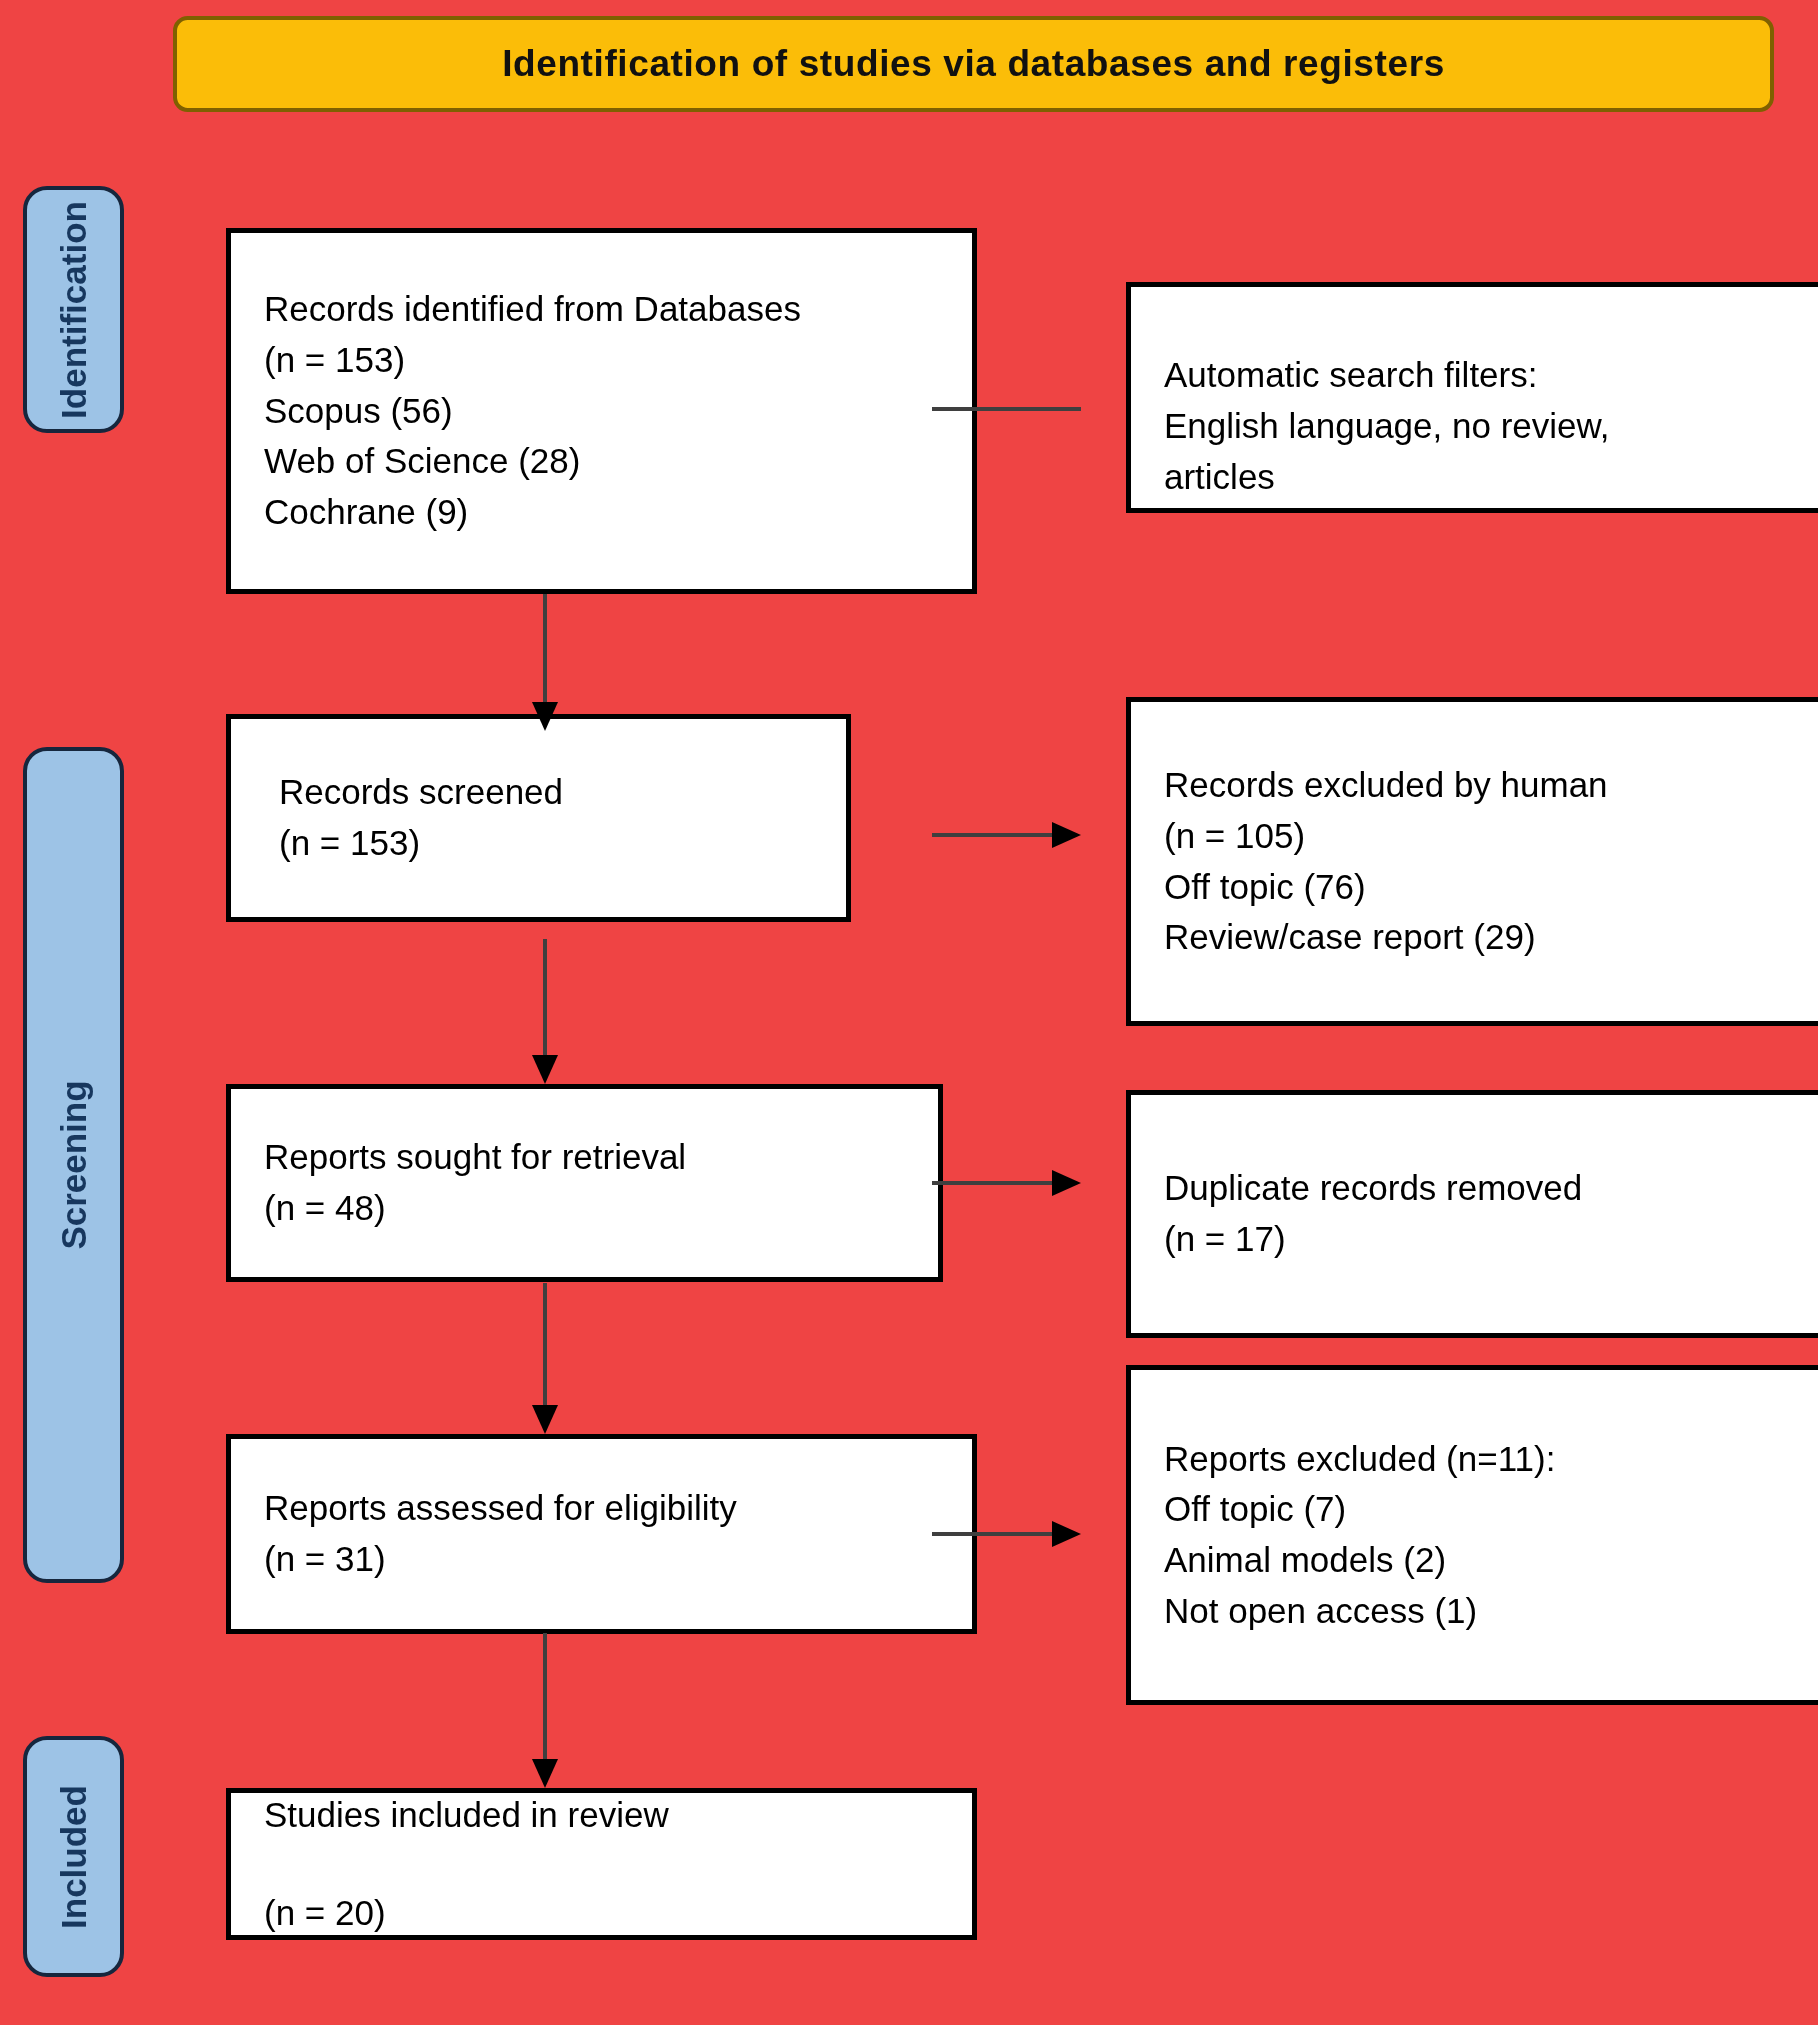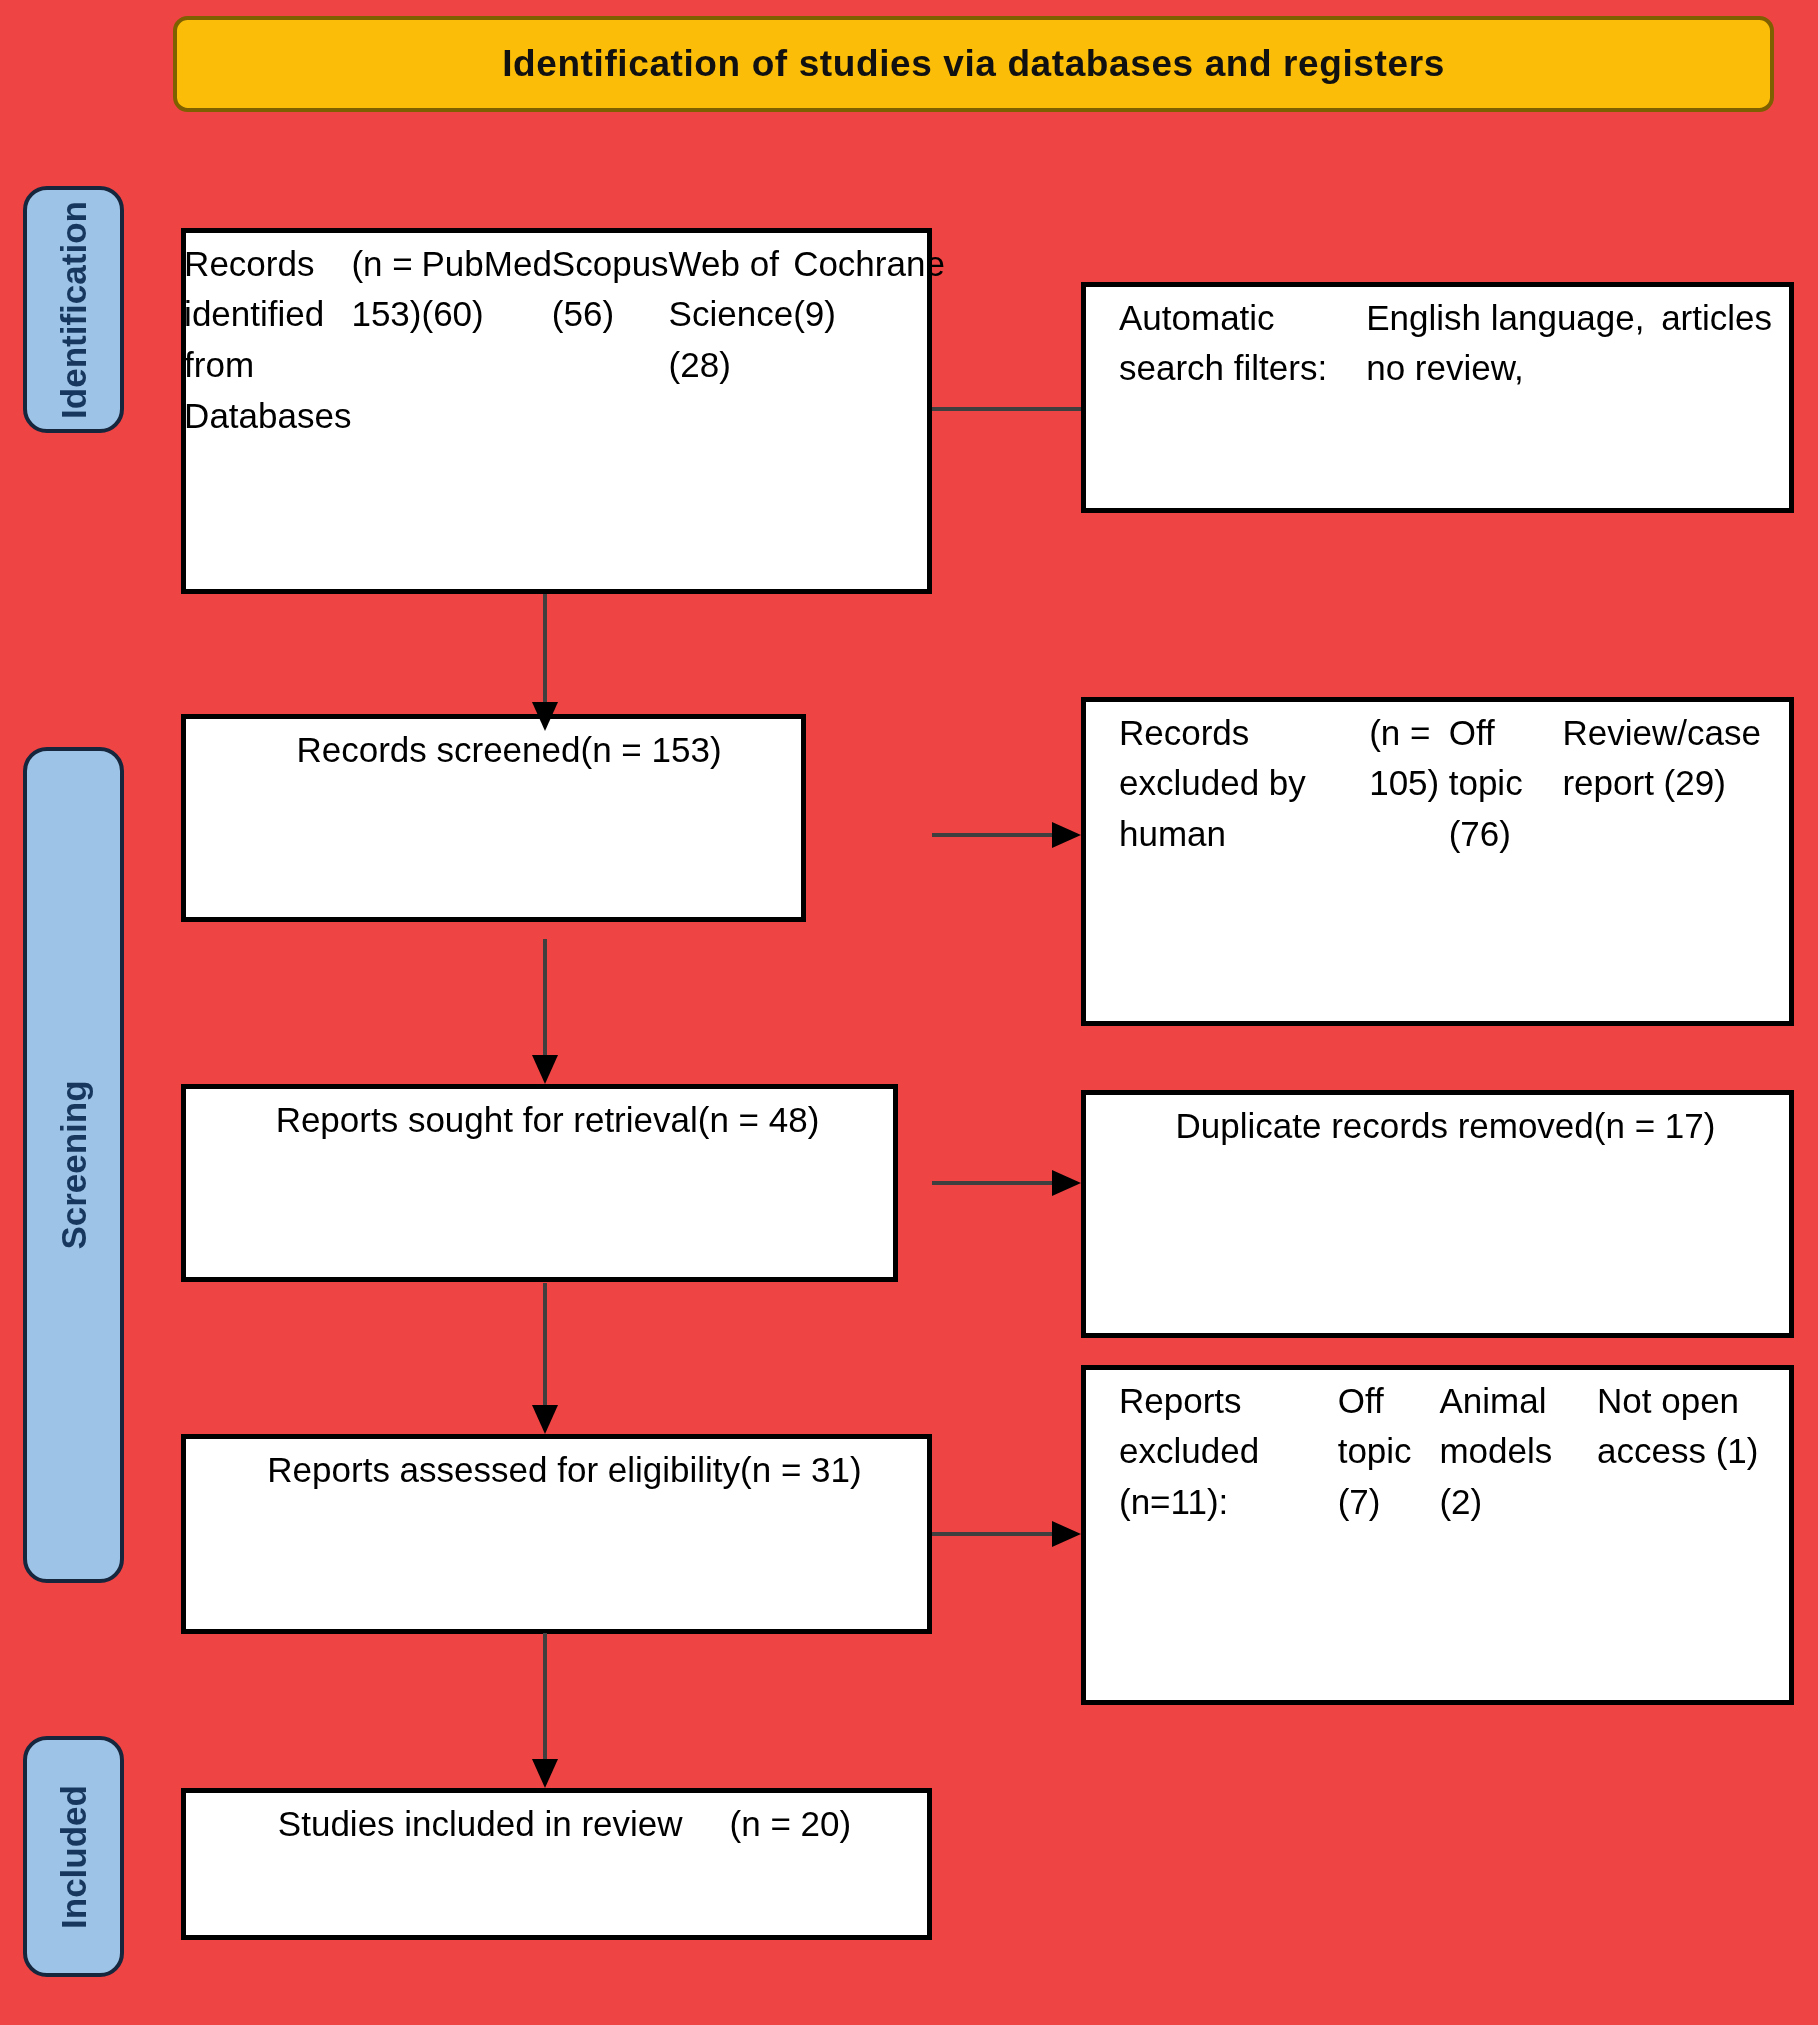--- a/index.html
+++ b/index.html
@@ -36,22 +36,23 @@
     transform: translate(-50%, -50%) rotate(-90deg);
     white-space: nowrap;
     font-size: 35px; font-weight: bold;
     color: var(--stage-text, #17375E);
   }
   .flowbox {
     position: absolute;
     background: var(--box-fill, #ffffff);
     border: 5.1px solid var(--box-border, #000000);
     box-sizing: border-box;
-    display: flex; flex-direction: row; justify-content: center;
+    display: flex; flex-direction: column; justify-content: center;
     padding: 5.7px 17px 5.7px 33px;
+    margin-left: 45px;
   }
   .flowbox .text-line {
     font-size: 35px; line-height: 1.45;
     color: var(--box-text, #000000);
   }
   .varrow { position: absolute; width: 27px; }
   .varrow .vshaft {
     position: absolute; left: 50%; top: 0; bottom: 28px; width: 4px;
     transform: translateX(-50%);
     background: var(--arrow-shaft, #3F3F3F);
@@ -93,21 +94,20 @@
   <div class="stage" style="top:747px; height:836px;">
     <span class="stage-label">Screening</span>
   </div>
   <div class="stage" style="top:1736px; height:241px;">
     <span class="stage-label">Included</span>
   </div>
 
   <div class="flowbox" style="left:181px; top:228px; width:751px; height:366px;">
     <div class="text-line">Records identified from Databases</div>
     <div class="text-line">(n = 153)</div>
-    <div class="text-line">PubMed (60)</div>
     <div class="text-line">Scopus (56)</div>
     <div class="text-line">Web of Science (28)</div>
     <div class="text-line">Cochrane (9)</div>
   </div>
 
   <div class="flowbox" style="left:181px; top:714px; width:625px; height:208px;padding-left:48px;">
     <div class="text-line">Records screened</div>
     <div class="text-line">(n = 153)</div>
   </div>
 

